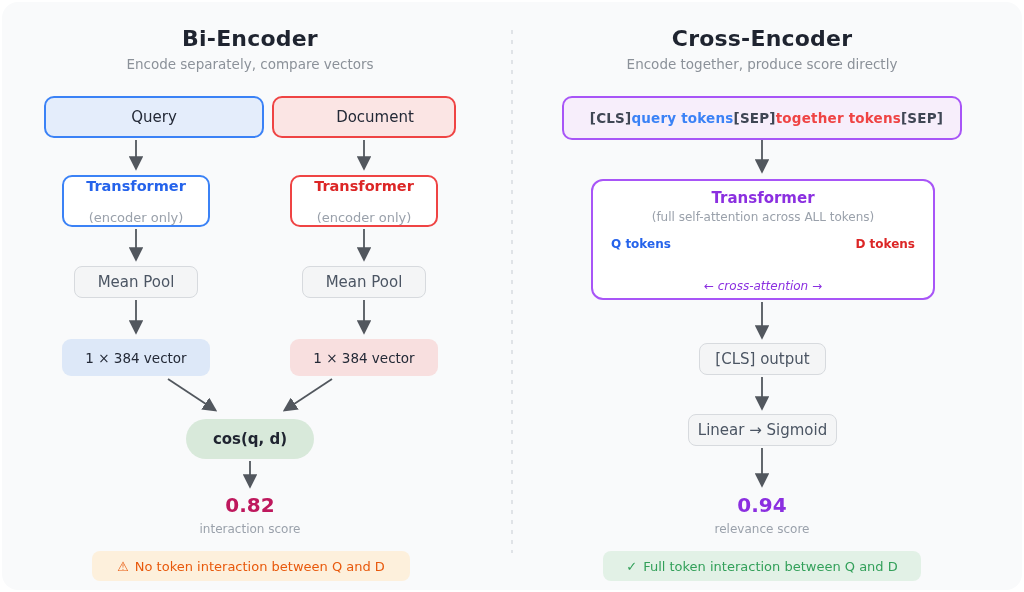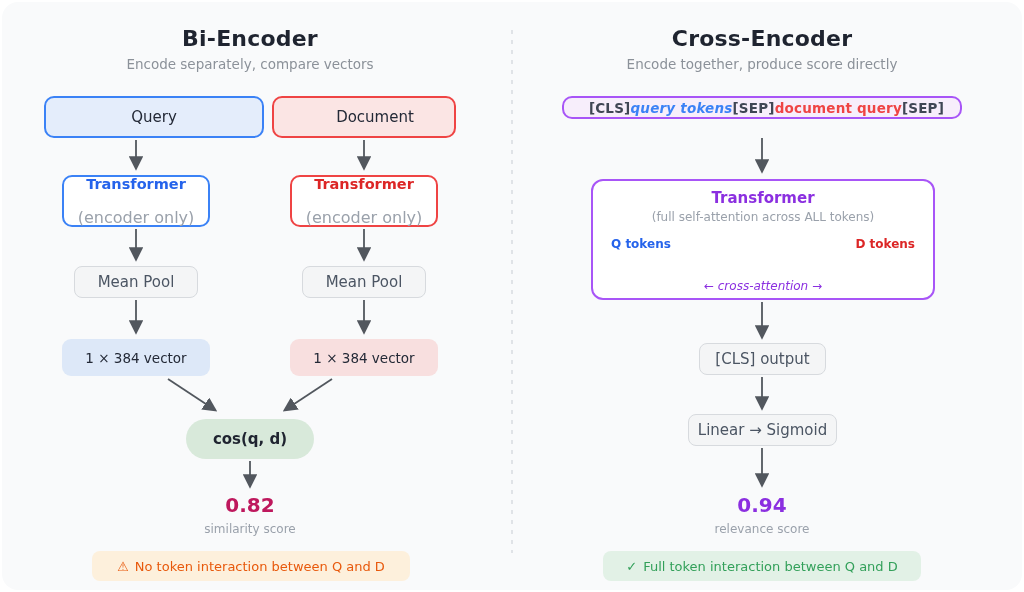--- a/index.html
+++ b/index.html
@@ -6,21 +6,21 @@
   body{font-family:"DejaVu Sans","Liberation Sans",sans-serif;}
   .canvas{position:relative;width:1024px;height:592px;overflow:hidden;}
   .card{position:absolute;left:2px;top:2px;right:2px;bottom:2px;background:#f9fafb;border-radius:16px;}
   .abs{position:absolute;box-sizing:border-box;}
   .ctr{display:flex;align-items:center;justify-content:center;text-align:center;}
   .title{font-size:22px;font-weight:bold;color:#1f2430;letter-spacing:.2px;}
   .subtitle{font-size:13.5px;color:#8b9199;}
   .box{border-radius:10px;display:flex;align-items:center;justify-content:center;box-sizing:border-box;}
   .input-pill{font-size:15px;color:#232936;}
   .tbox-title{font-weight:bold;font-size:14.5px;}
-  .tbox-sub{font-size:16px;color:#9aa1ab;margin-top:16px;}
+  .tbox-sub{font-size:13px;color:#9aa1ab;margin-top:16px;}
   .graybox{background:#f4f5f6;border:1px solid #d7dade;border-radius:8px;color:#4b5563;font-size:15px;}
   .vecbox{border-radius:9px;font-size:13.5px;color:#232936;}
   .cospill{background:#d8e9da;border-radius:20px;font-weight:bold;font-size:15px;color:#1f2430;}
   .score{font-size:20px;font-weight:bold;}
   .caption{font-size:12px;color:#9aa1ab;}
   .note{border-radius:8px;font-size:13px;display:flex;align-items:center;justify-content:center;gap:6px;}
   .note-warn{background:#fdf0dc;color:#e8590c;}
   .note-ok{background:#e2f1e6;color:#33a05a;}
   .seq-text{font-size:13.5px;font-weight:bold;letter-spacing:.2px;}
   .tok-label{font-size:12px;font-weight:bold;}
@@ -102,35 +102,35 @@
   </div>
   <div class="abs box vecbox" style="left:290px;top:339px;width:148px;height:37px;background:#f8dfdf;">
     <span>1 × 384 vector</span>
   </div>
 
   <div class="abs box cospill" style="left:186px;top:419px;width:128px;height:40px;">
     <span>cos(q, d)</span>
   </div>
 
   <div class="abs ctr score" style="left:190px;top:494px;width:120px;height:22px;color:#be185d;">0.82</div>
-  <div class="abs ctr caption" style="left:170px;top:521px;width:160px;height:16px;">similarity score</div>
+  <div class="abs ctr caption" style="left:170px;top:521px;width:160px;height:16px;">interaction score</div>
 
   <div class="abs note note-warn" style="left:92px;top:551px;width:318px;height:30px;">
     <span>⚠</span>
     <span>No token interaction between Q and D</span>
   </div>
 
   <div class="abs ctr title" style="left:602px;top:26px;width:320px;height:24px;">Cross-Encoder</div>
   <div class="abs ctr subtitle" style="left:562px;top:55px;width:400px;height:18px;">Encode together, produce score directly</div>
 
-  <div class="abs box seq-text" style="left:562px;top:96px;width:400px;height:23px;background:#f7eefb;border:2px solid #a855f7;padding-left:9px;">
+  <div class="abs box seq-text" style="left:562px;top:96px;width:400px;height:44px;background:#f7eefb;border:2px solid #a855f7;padding-left:9px;">
     <span style="color:#3f4654;">[CLS]</span>
-      <span style="color:#3b82f6;font-style:italic;">query tokens</span>
+      <span style="color:#3b82f6;">query tokens</span>
       <span style="color:#3f4654;">[SEP]</span>
-      <span style="color:#ef4444;">document query</span>
+      <span style="color:#ef4444;">together tokens</span>
       <span style="color:#3f4654;">[SEP]</span>
   </div>
 
   <div class="abs" style="left:591px;top:179px;width:344px;height:121px;background:#ffffff;border:2px solid #a855f7;border-radius:12px;box-sizing:border-box;">
     <div class="ctr" style="margin-top:8px;font-weight:bold;font-size:15px;color:#8b2fe0;">Transformer</div>
     <div class="ctr" style="margin-top:3px;font-size:12px;color:#9aa1ab;">(full self-attention across ALL tokens)</div>
     <div class="abs tok-label" style="left:18px;top:56px;color:#2563eb;">Q tokens</div>
     <div class="abs tok-label" style="right:18px;top:56px;color:#dc2626;">D tokens</div>
     <div class="abs ctr cross-label" style="left:0;right:0;top:98px;">← cross-attention →</div>
   </div>

